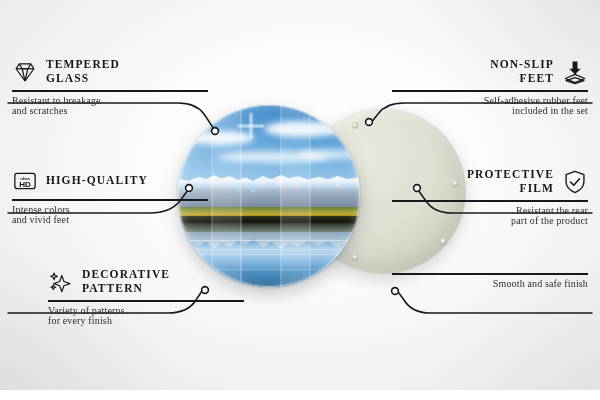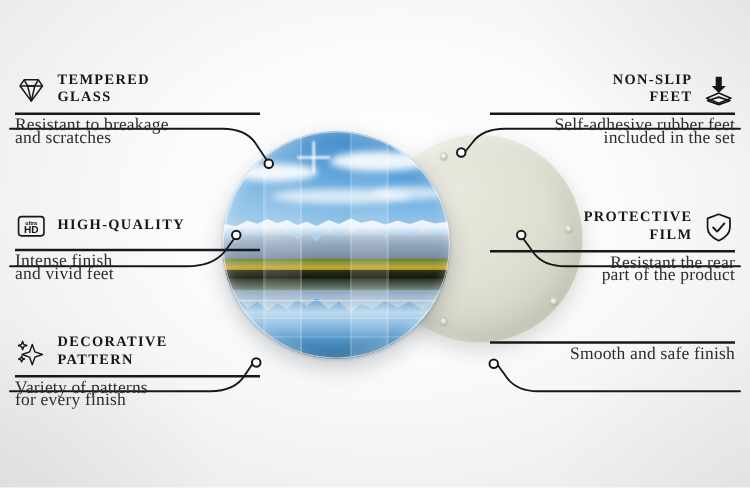--- a/index.html
+++ b/index.html
@@ -90,21 +90,21 @@
   .feat.right .head{flex-direction:row-reverse;align-items:center;}
   .feat .ico{width:26px;height:26px;flex:0 0 26px;display:block;}
   .feat .title{
     font-family:"Liberation Serif", serif;
     font-size:11.5px;font-weight:700;letter-spacing:1.1px;color:#15171a;
     line-height:13.5px;text-transform:uppercase;
   }
   .feat .rule{height:1.6px;background:#16181b;margin:5px 0 4px;}
   .feat .desc{
     font-family:"Liberation Serif", serif;
-    font-size:14px;line-height:10.5px;color:#2a2d31;letter-spacing:.15px;
+    font-size:10px;line-height:10.5px;color:#2a2d31;letter-spacing:.15px;
   }
 </style>
 </head>
 <body>
 
 <div id="stage">
 
   <div class="disc-back">
     <div class="foot" style="left:52px;top:14px;"></div>
     <div class="foot" style="left:22px;top:78px;"></div>
@@ -185,26 +185,26 @@
         <rect x="3.5" y="6.5" width="25" height="19" rx="3" ry="3" fill="none" stroke="#15171a" stroke-width="1.6"></rect>
         <text x="16" y="14.6" text-anchor="middle" font-family="Liberation Sans, sans-serif" font-size="5.4" font-weight="700" fill="#15171a">ultra</text>
         <text x="16" y="23" text-anchor="middle" font-family="Liberation Sans, sans-serif" font-size="10" font-weight="700" fill="#15171a">HD</text>
       </svg>
       <div>
         <div class="title">HIGH-QUALITY</div>
       </div>
     </div>
     <div class="rule"></div>
     <div class="desc">
-      <div>Intense finish</div>
+      <div>Intense colors</div>
       <div>and vivid feet</div>
     </div>
   </div>
 
-  <div class="feat left" style="top:268px;">
+  <div class="feat left" style="top:268px;margin-left:36px;">
     <div class="head">
       <svg class="ico" viewBox="0 0 32 32">
         <g fill="none" stroke="#15171a" stroke-width="1.4" stroke-linejoin="round">
           <path d="M17 8 L19.6 15.4 L27 18 L19.6 20.6 L17 28 L14.4 20.6 L7 18 L14.4 15.4 Z"></path>
           <path d="M7.5 5 L8.6 8 L11.6 9.1 L8.6 10.2 L7.5 13.2 L6.4 10.2 L3.4 9.1 L6.4 8 Z"></path>
           <path d="M6.5 19.5 L7.3 21.6 L9.4 22.4 L7.3 23.2 L6.5 25.3 L5.7 23.2 L3.6 22.4 L5.7 21.6 Z"></path>
         </g>
       </svg>
       <div>
         <div class="title">DECORATIVE</div>

